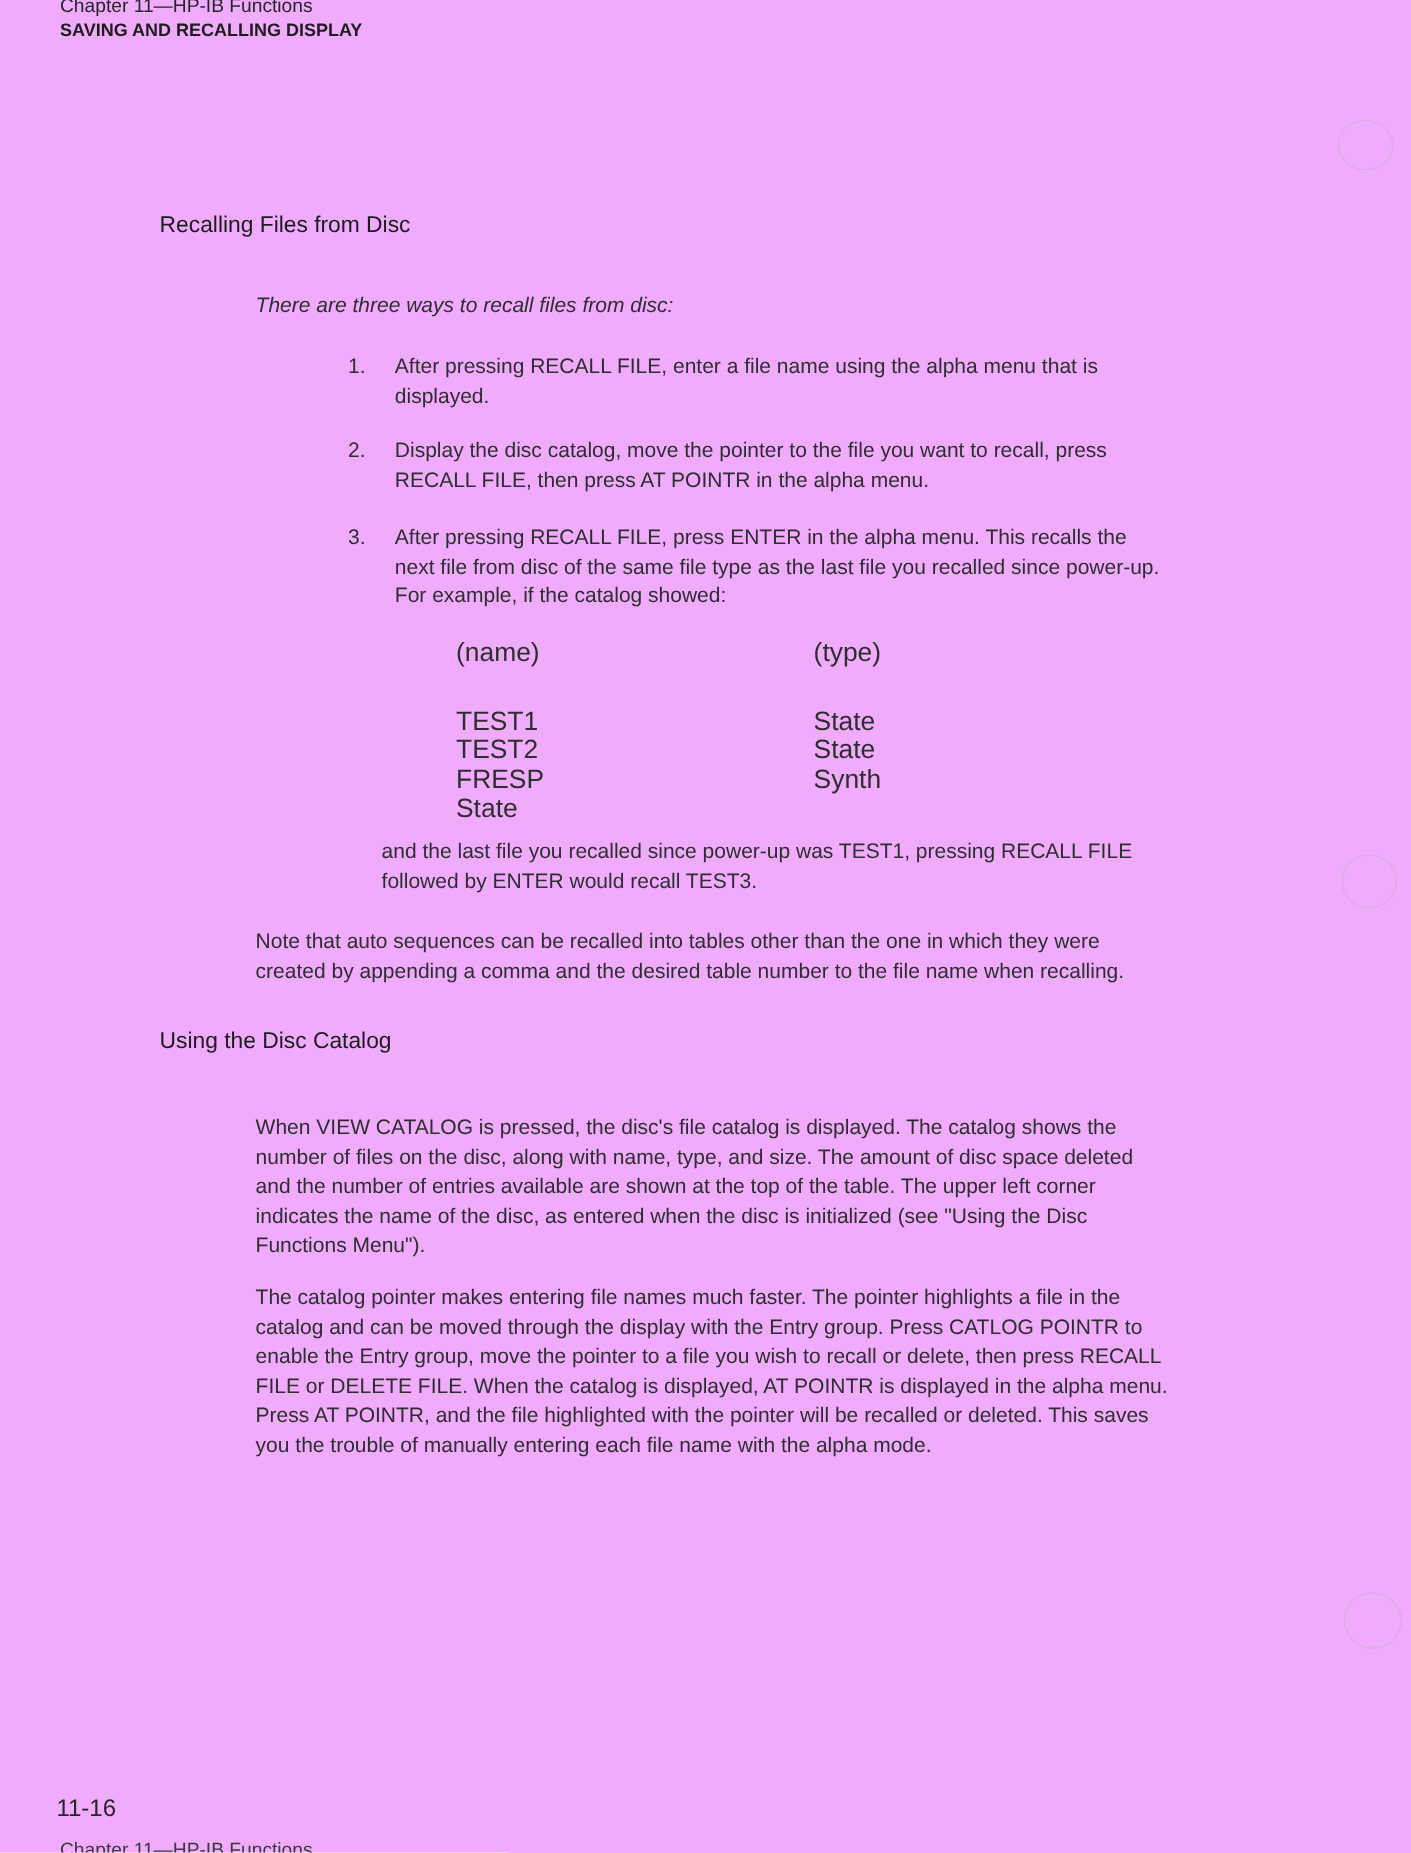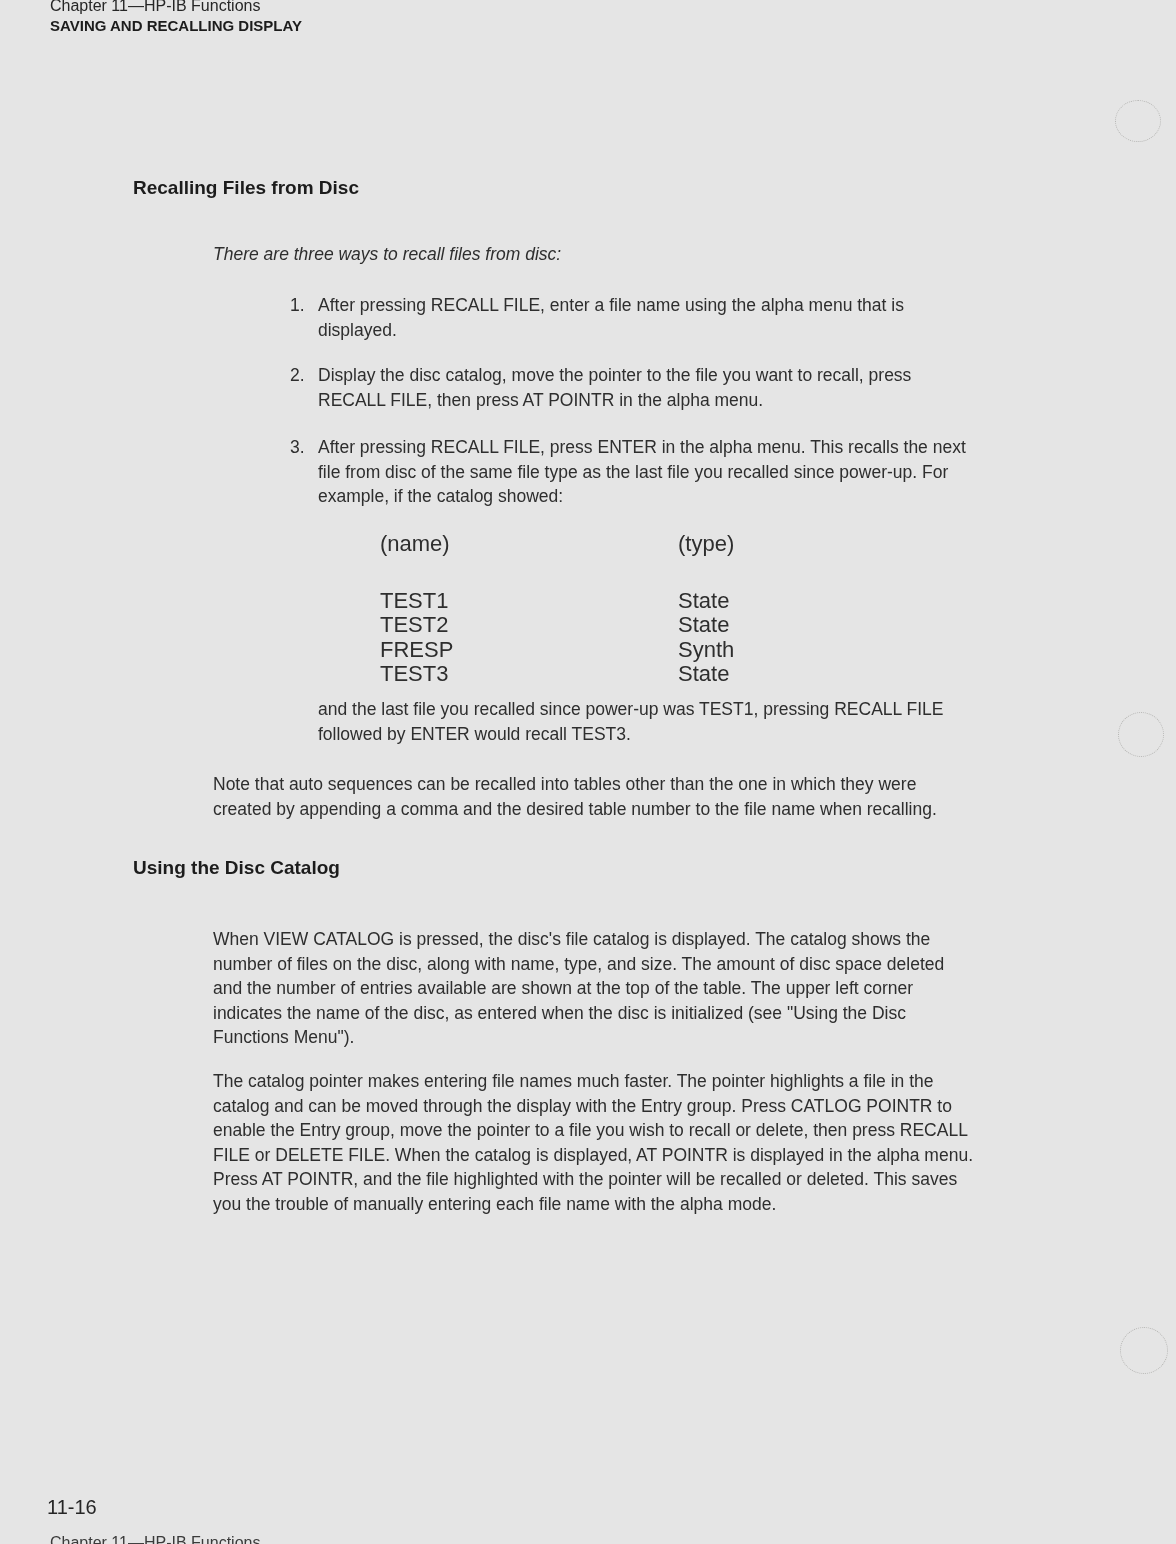--- a/index.html
+++ b/index.html
@@ -4,21 +4,21 @@
 <style>
   html, body {
     margin: 0;
     padding: 0;
     background: #ffffff;
   }
   .page {
     position: relative;
     width: 1176px;
     height: 1544px;
-    background: #e5e5e5;
+    background: #f0abfc;
     font-family: "Liberation Sans", sans-serif;
     color: #2e2e2e;
     overflow: hidden;
   }
   .abs { position: absolute; }
 
   
   .page-header { left: 50px; top: -4px; }
   .header-chapter {
     font-size: 16px;
@@ -30,21 +30,21 @@
     font-size: 15px;
     line-height: 20px;
     font-weight: bold;
     color: #1c1c1c;
     white-space: nowrap;
   }
 
   
   .section-heading {
     font-size: 19px;
-    font-weight: bold;
+    font-weight: normal;
     color: #1c1c1c;
     white-space: nowrap;
   }
   .heading-recalling { left: 133px; top: 177px; }
   .heading-catalog   { left: 133px; top: 857px; }
 
   
   .body-text {
     font-size: 17.5px;
     line-height: 24.5px;
@@ -56,20 +56,21 @@
     display: flex;
     width: 680px;
   }
   .list-item .num {
     width: 28px;
     flex: 0 0 28px;
   }
   .list-item .txt {
     flex: 1;
     width: 645px;
+    margin-left: 11px;
   }
   .item-1 { left: 290px; top: 293px; }
   .item-2 { left: 290px; top: 363px; }
   .item-3 { left: 290px; top: 435px; }
   .item-1 .txt, .item-2 .txt, .item-3 .txt { max-width: 648px; }
 
   
   .catalog-table { left: 380px; top: 532px; }
   .ct-row {
     display: flex;
@@ -151,21 +152,20 @@
       </div>
       <div class="ct-row">
         <span class="ct-name">TEST2</span>
         <span class="ct-type">State</span>
       </div>
       <div class="ct-row">
         <span class="ct-name">FRESP</span>
         <span class="ct-type">Synth</span>
       </div>
       <div class="ct-row">
-        <span class="ct-name">TEST3</span>
         <span class="ct-type">State</span>
       </div>
     </div>
   </div>
 
   <div class="abs body-text continuation-para">and the last file you recalled since power-up was TEST1, pressing RECALL FILE followed by ENTER would recall TEST3.</div>
 
   <div class="abs body-text note-para">Note that auto sequences can be recalled into tables other than the one in which they were created by appending a comma and the desired table number to the file name when recalling.</div>
 
   <div class="abs section-heading heading-catalog">Using the Disc Catalog</div>

